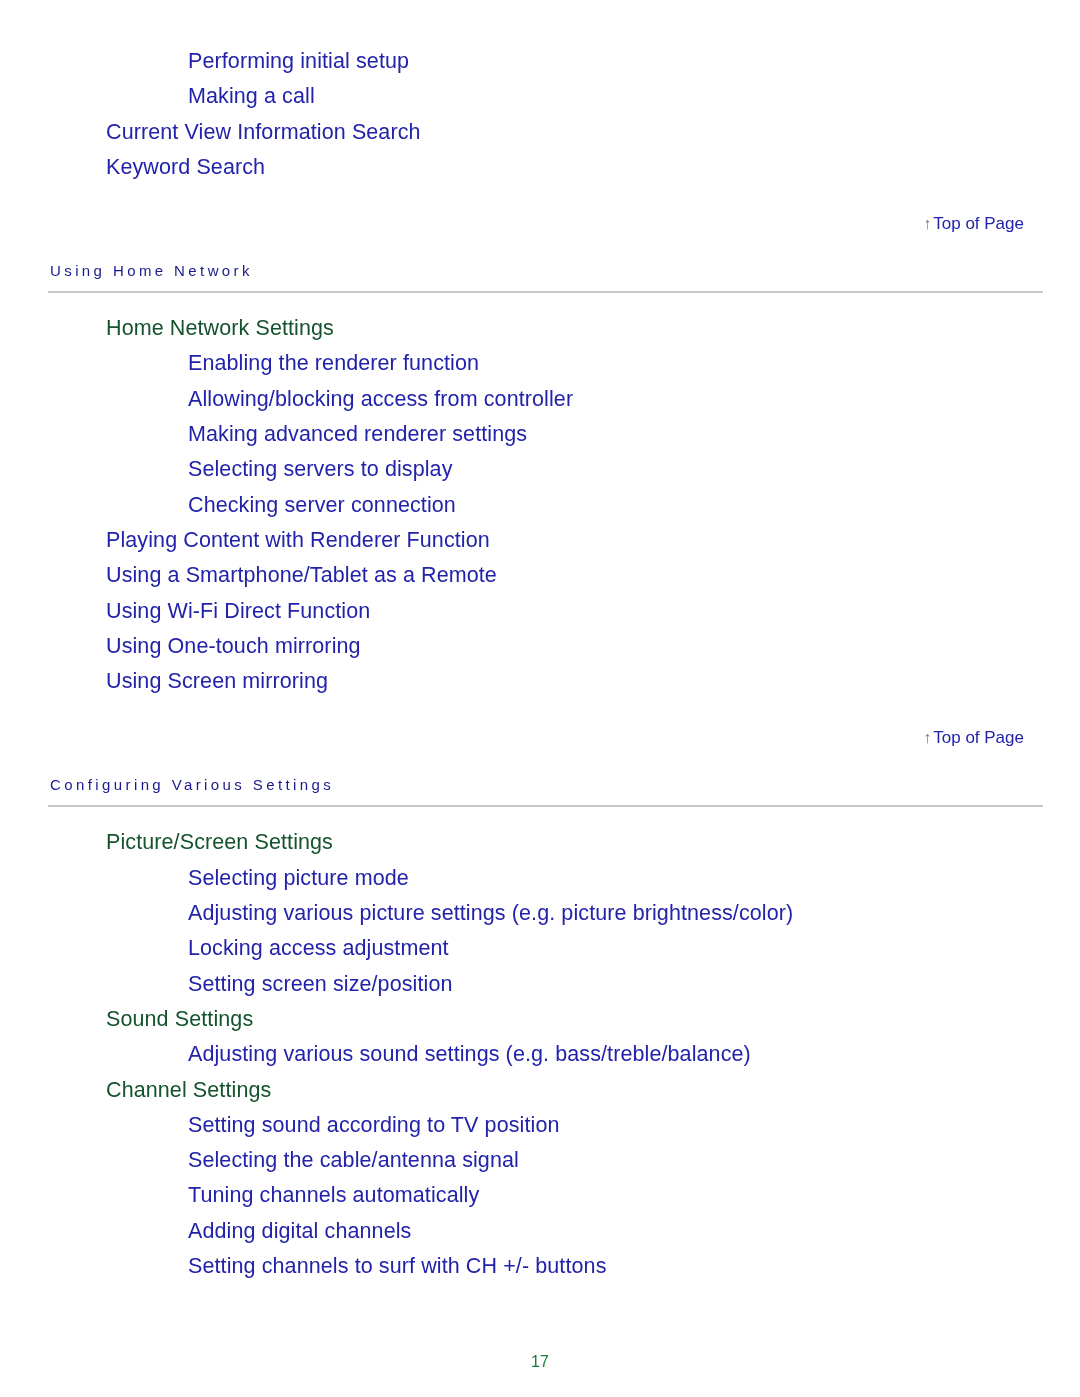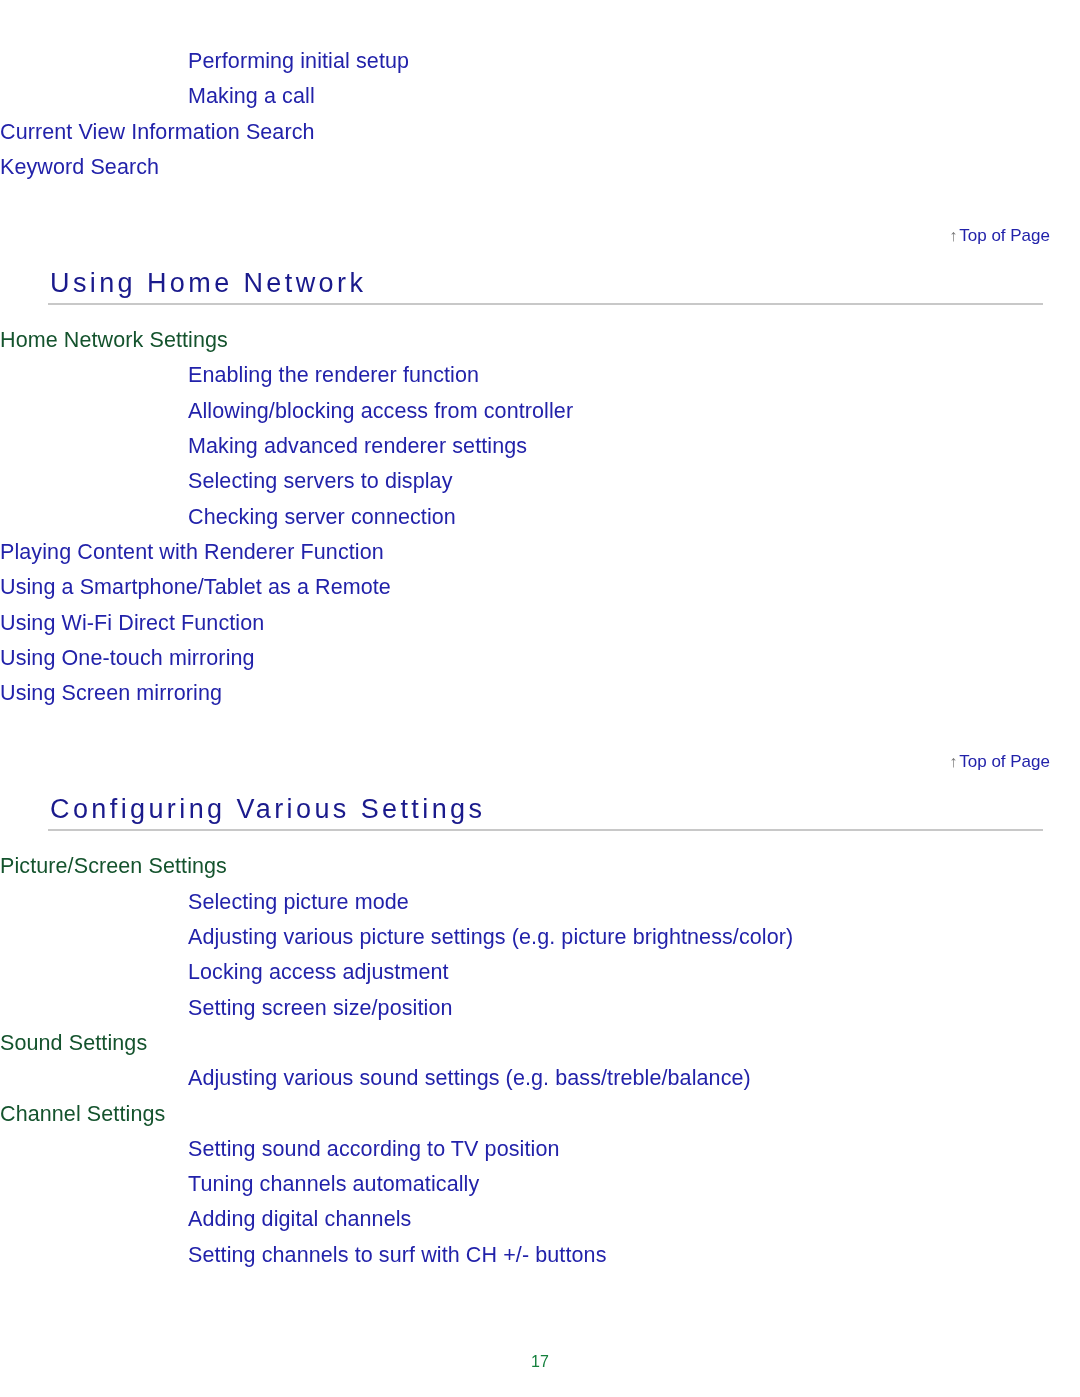--- a/index.html
+++ b/index.html
@@ -30,47 +30,46 @@
     list-style: none;
     margin: 0;
     padding: 0;
   }
   .toc-item {
     font-size: 21.5px;
     line-height: 35.3px;
     white-space: nowrap;
     letter-spacing: 0.1px;
   }
-  .toc-item.lvl1 { }
+  .toc-item.lvl1 { padding-left: 106px; }
   .toc-item.lvl2 { padding-left: 188px; }
 
   .toc-item.link  { color: #2222aa; }
   .toc-item.plain { color: #14532d; }
 
   
   .top-of-page {
     text-align: right;
-    padding-right: 30px;
+    padding-right: 56px;
     font-size: 17px;
     line-height: 22px;
     color: #2222aa;
     white-space: nowrap;
-    margin-top: 12px;
   }
   .top-of-page .arrow {
     color: #777777;
     font-size: 16px;
     padding-right: 2px;
   }
 
   
   .section-head {
     margin: 0;
     padding: 0 0 0 50px;
-    font-size: 27px;
+    font-size: 15px;
     font-weight: normal;
     letter-spacing: 3.4px;
     color: #1a1a8c;
     line-height: 28px;
     white-space: nowrap;
   }
   .head-rule {
     height: 0;
     border: 0;
     border-top: 2px solid #c8c8c8;
@@ -139,20 +138,21 @@
   <ul class="toc-list" id="section-1-list">
       <li class="toc-item lvl1 plain">Picture/Screen Settings</li>
       <li class="toc-item lvl2 link">Selecting picture mode</li>
       <li class="toc-item lvl2 link">Adjusting various picture settings (e.g. picture brightness/color)</li>
       <li class="toc-item lvl2 link">Locking access adjustment</li>
       <li class="toc-item lvl2 link">Setting screen size/position</li>
       <li class="toc-item lvl1 plain">Sound Settings</li>
       <li class="toc-item lvl2 link">Adjusting various sound settings (e.g. bass/treble/balance)</li>
       <li class="toc-item lvl1 plain">Channel Settings</li>
       <li class="toc-item lvl2 link">Setting sound according to TV position</li>
+      <li class="toc-item lvl2 link">Selecting the cable/antenna signal</li>
       <li class="toc-item lvl2 link">Tuning channels automatically</li>
       <li class="toc-item lvl2 link">Adding digital channels</li>
       <li class="toc-item lvl2 link">Setting channels to surf with CH +/- buttons</li>
     </ul>
 
   <div class="page-number">17</div>
 
 </div>
 
 </body></html>

